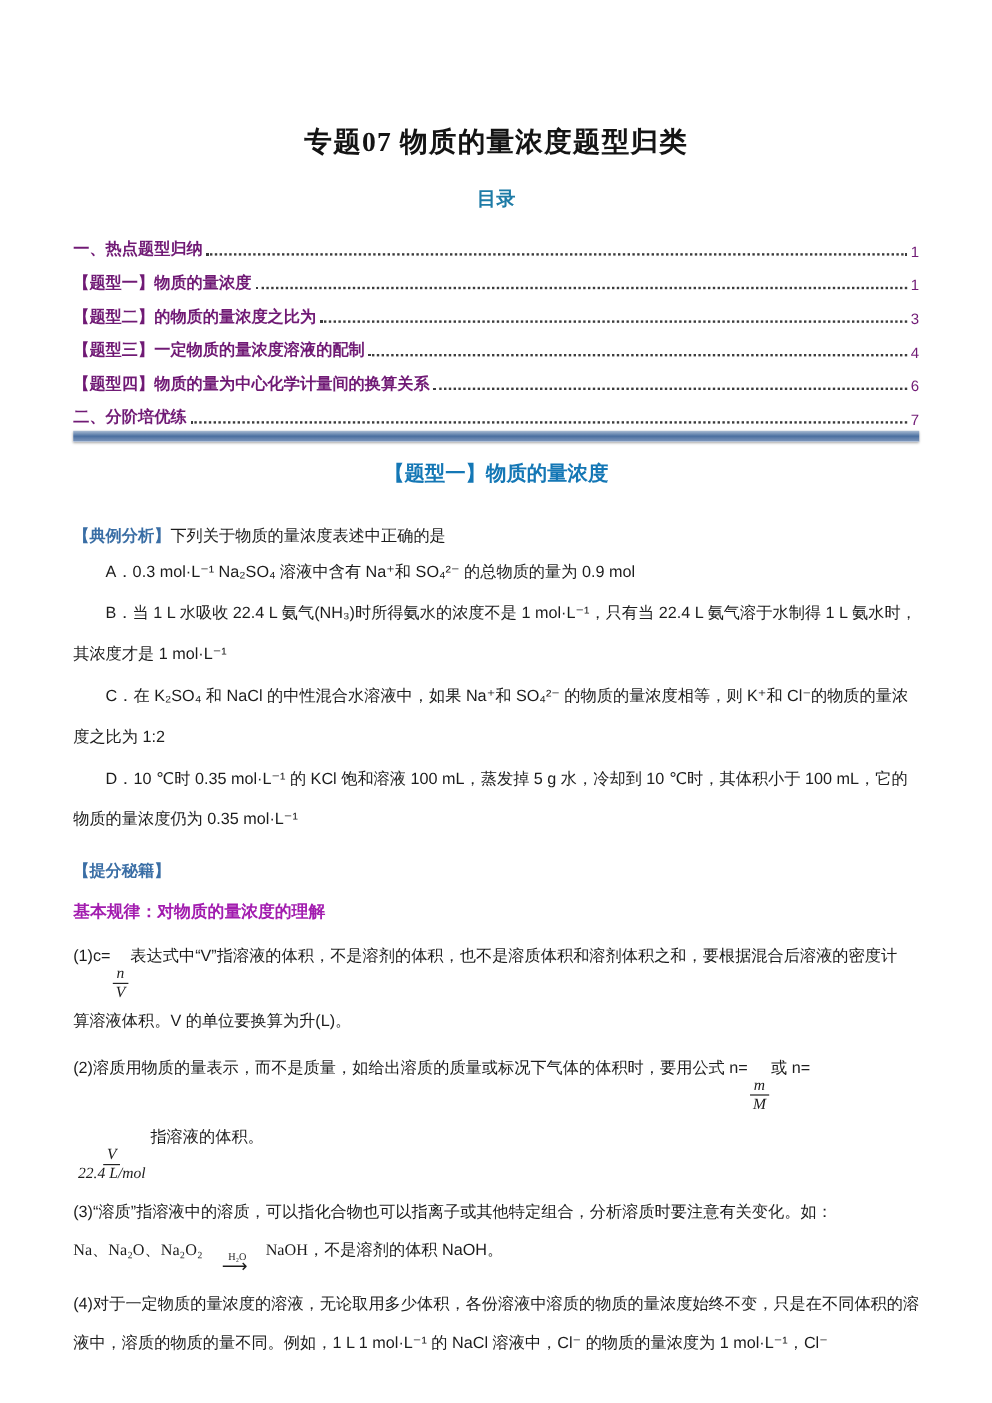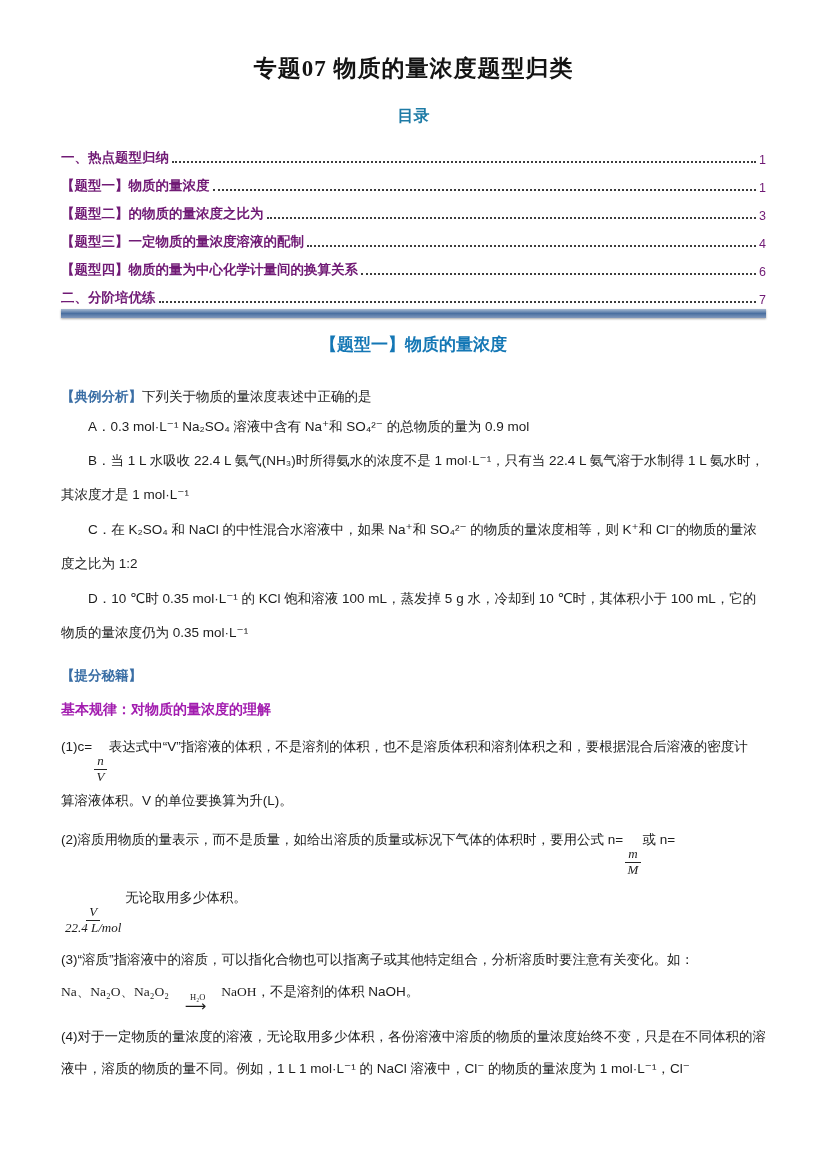--- a/index.html
+++ b/index.html
@@ -4,21 +4,21 @@
 <style>
   html,body{margin:0;padding:0;}
   body{
     width:827px;height:1169px;background:#ffffff;overflow:hidden;position:relative;
     font-family:"Liberation Sans","DejaVu Sans",sans-serif;color:#1f1f1f;
   }
   .content{padding:0 61px;box-sizing:border-box;width:827px;}
 
   
   .doc-title{
-    padding-top:53px;text-align:center;
+    padding-top:103px;text-align:center;
     font-family:"Liberation Serif","DejaVu Serif",serif;
     font-weight:700;font-size:23px;color:#141414;letter-spacing:1px;
   }
   .toc-heading{
     margin-top:22px;text-align:center;color:#1e7ba6;font-weight:700;font-size:16px;
   }
 
   
   .toc{margin-top:12px;}
   .toc-row{
@@ -155,21 +155,21 @@
     <p class="rule" style="margin:8px 0 0 0;">
       <span>(2)溶质用物质的量表示，而不是质量，如给出溶质的质量或标况下气体的体积时，要用公式 n=</span><span class="frac">
           <span class="num">m</span>
           <span class="den">M</span>
         </span><span>或 n=</span>
     </p>
     <p class="rule" style="margin:4px 0 0 0;">
       <span class="frac">
           <span class="num">V</span>
           <span class="den">22.4 L/mol</span>
-        </span><span>无论取用多少体积。</span>
+        </span><span>指溶液的体积。</span>
     </p>
 
     <p class="rule" style="margin:8px 0 0 0;">
       <span>(3)“溶质”指溶液中的溶质，可以指化合物也可以指离子或其他特定组合，分析溶质时要注意有关变化。如：</span><br>
       <span class="chem">Na、Na₂O、Na₂O₂</span><span class="rxn-arrow">
           <span class="arrow-label">H₂O</span>
           <span class="arrow-glyph">⟶</span>
         </span><span class="chem">NaOH</span><span>，不是溶剂的体积 NaOH。</span>
     </p>
 

